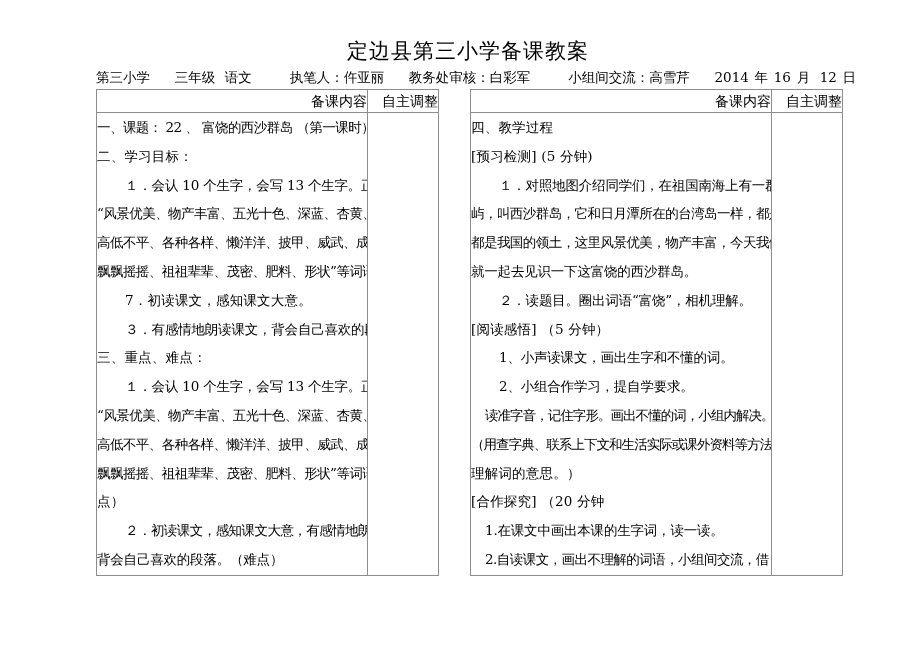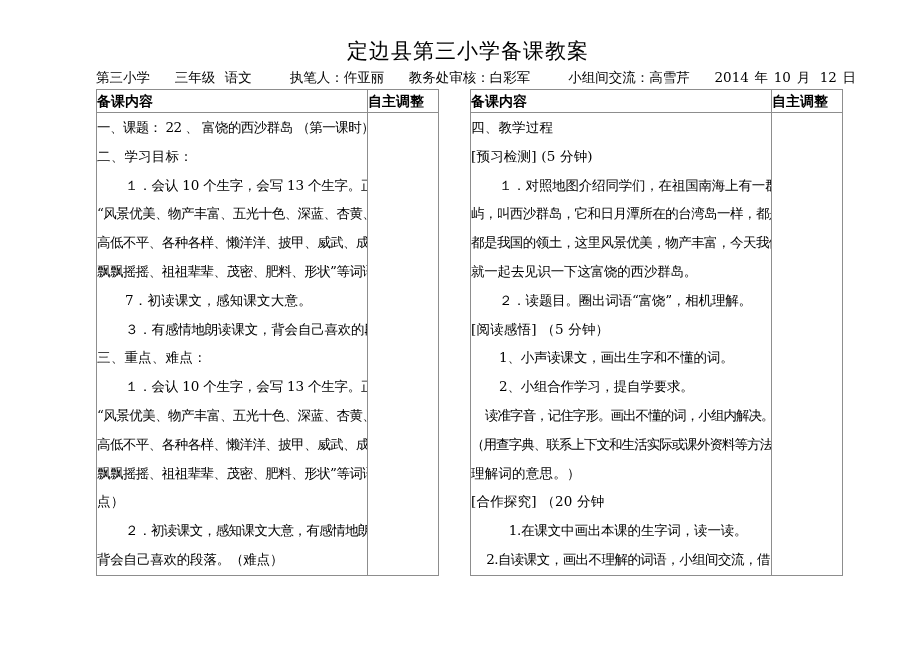--- a/index.html
+++ b/index.html
@@ -63,25 +63,25 @@
   }
   .tbl-left  { left: 88px;  width: 340px; }
   .tbl-right { left: 462px; width: 370px; }
 
   .tbl td, .tbl th {
     border: 1px solid #8d8d8d;
     vertical-align: top;
     padding: 0;
   }
   .tbl th {
-    font-weight: bold;
+    font-weight: normal;
     font-size: 14px;
     height: 22px;
     line-height: 22px;
-    text-align: left;
+    text-align: right;
   }
   .col-content-l { width: 270px; }
   .col-adjust-l  { width: 70px; }
   .col-content-r { width: 300px; }
   .col-adjust-r  { width: 70px; }
 
   .body-cell {
     height: 462px;
     padding: 4px 5px 0 5px;
   }
@@ -89,21 +89,21 @@
   
   .line {
     font-size: 13.5px;
     line-height: 28.8px;
     height: 28.8px;
     white-space: nowrap;
     overflow: hidden;
     letter-spacing: 0.2px;
   }
   .line.indent { text-indent: 28px; }
-  .line.indent-sm { text-indent: 14px; text-align: center; }
+  .line.indent-sm { text-indent: 14px; }
   .line.tight { letter-spacing: -0.2px; }
   .line.tight2 { letter-spacing: -0.55px; }
   .line.tight3 { letter-spacing: -0.95px; }
 
   .adjust-cell { background: #ffffff; }
 </style>
 </head>
 <body>
 
 <div class="page">
@@ -123,21 +123,21 @@
     <span class="meta-seg">教务处审核：</span>
     <span class="meta-seg">白彩军</span>
     <span class="sp-lg"></span>
     <span class="meta-seg">小组间交流：</span>
     <span class="meta-seg">高雪芹</span>
     <span class="sp-md"></span>
     <span class="meta-seg">2014</span>
     <span class="sp-xs"></span>
     <span class="meta-seg">年</span>
     <span class="sp-xs"></span>
-    <span class="meta-seg">10</span>
+    <span class="meta-seg">16</span>
     <span class="sp-xs"></span>
     <span class="meta-seg">月</span>
     <span class="sp-sm"></span>
     <span class="meta-seg">12</span>
     <span class="sp-xs"></span>
     <span class="meta-seg">日</span>
   </div>
 
   <table class="tbl tbl-left">
     <tbody>

